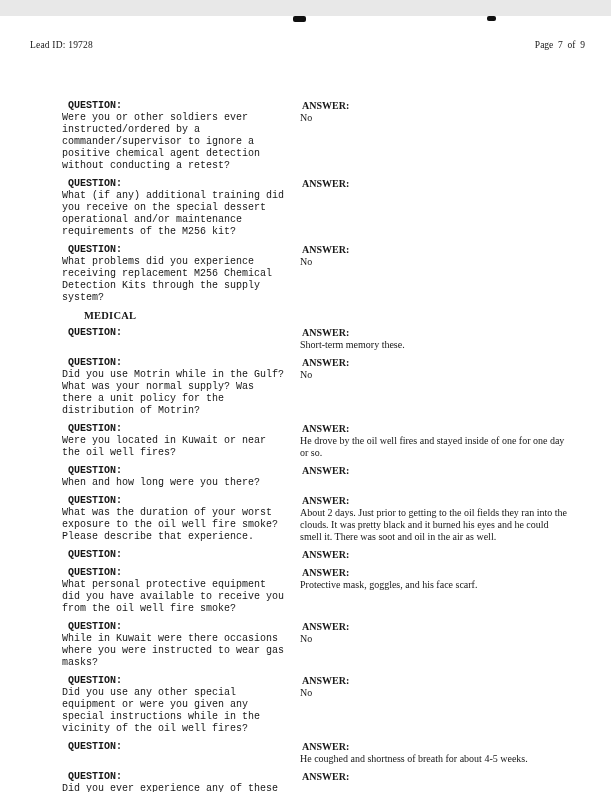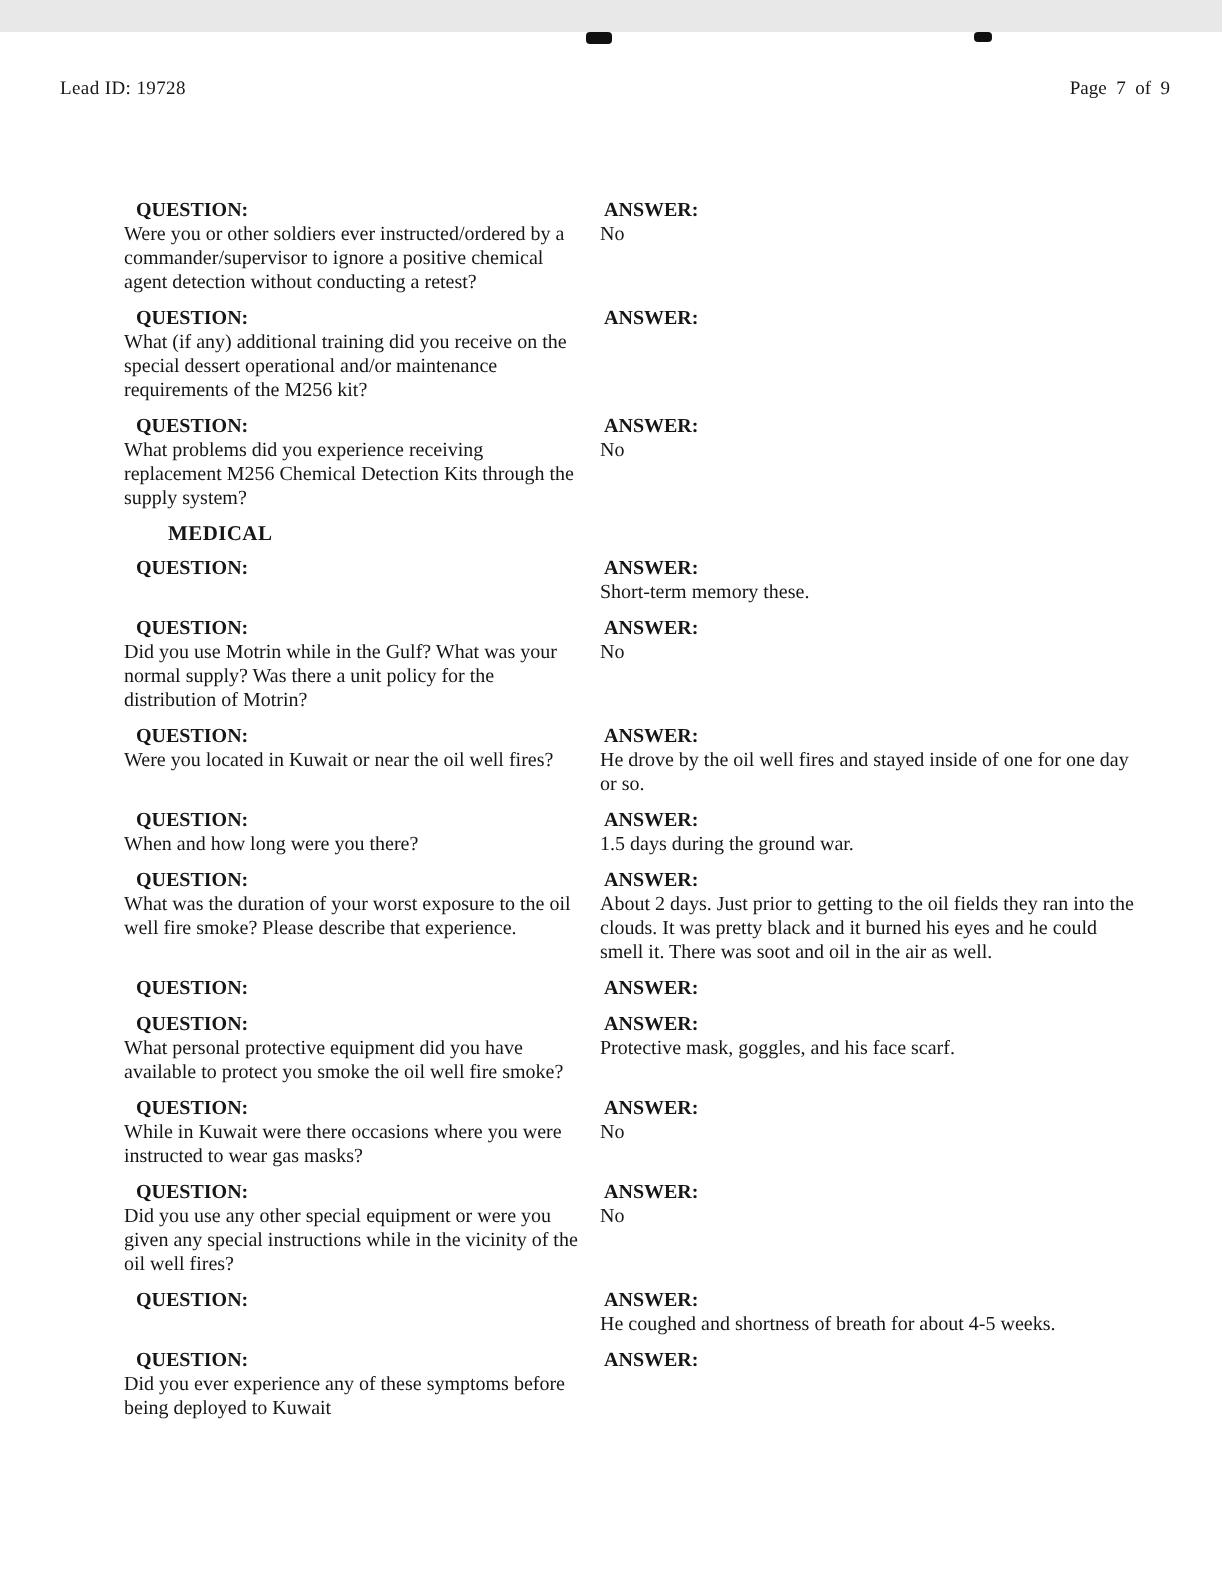--- a/index.html
+++ b/index.html
@@ -28,20 +28,21 @@
     position:absolute; top:84px; left:0; right:0;
     font-size:10px; line-height:12px;
   }
 
   .qa-row { display:flex; margin-bottom:6px; }
   .q-col {
     box-sizing:border-box;
     width:300px;
     padding-left:62px; padding-right:10px;
     flex:0 0 300px;
+    font-family:Liberation Mono, monospace;
   }
   .a-col {
     box-sizing:border-box;
     flex:1 1 auto;
     padding-right:42px;
   }
   .label { font-weight:bold; font-size:10px; }
   .q-label { padding-left:6px; }
   .a-label { padding-left:2px; }
   .q-text, .a-text { font-size:10px; line-height:12px; }
@@ -129,21 +130,20 @@
           <div class="a-text">He drove by the oil well fires and stayed inside of one for one day or so.</div>
         </div>
       </div>
       <div class="qa-row">
         <div class="q-col">
           <div class="label q-label">QUESTION:</div>
           <div class="q-text">When and how long were you there?</div>
         </div>
         <div class="a-col">
           <div class="label a-label">ANSWER:</div>
-          <div class="a-text">1.5 days during the ground war.</div>
         </div>
       </div>
       <div class="qa-row">
         <div class="q-col">
           <div class="label q-label">QUESTION:</div>
           <div class="q-text">What was the duration of your worst exposure to the oil well fire smoke?  Please describe that experience.</div>
         </div>
         <div class="a-col">
           <div class="label a-label">ANSWER:</div>
           <div class="a-text">About 2 days.  Just prior to getting to the oil fields they ran into the clouds.  It was pretty black and it burned his eyes and he could smell it.  There was soot and oil in the air as well.</div>
@@ -154,21 +154,21 @@
           <div class="label q-label">QUESTION:</div>
         </div>
         <div class="a-col">
           <div class="label a-label">ANSWER:</div>
           <div class="a-text"></div>
         </div>
       </div>
       <div class="qa-row">
         <div class="q-col">
           <div class="label q-label">QUESTION:</div>
-          <div class="q-text">What personal protective equipment did you have available to protect you smoke the oil well fire smoke?</div>
+          <div class="q-text">What personal protective equipment did you have available to receive you from the oil well fire smoke?</div>
         </div>
         <div class="a-col">
           <div class="label a-label">ANSWER:</div>
           <div class="a-text">Protective mask, goggles, and his face scarf.</div>
         </div>
       </div>
       <div class="qa-row">
         <div class="q-col">
           <div class="label q-label">QUESTION:</div>
           <div class="q-text">While in Kuwait were there occasions where you were instructed to wear gas masks?</div>

